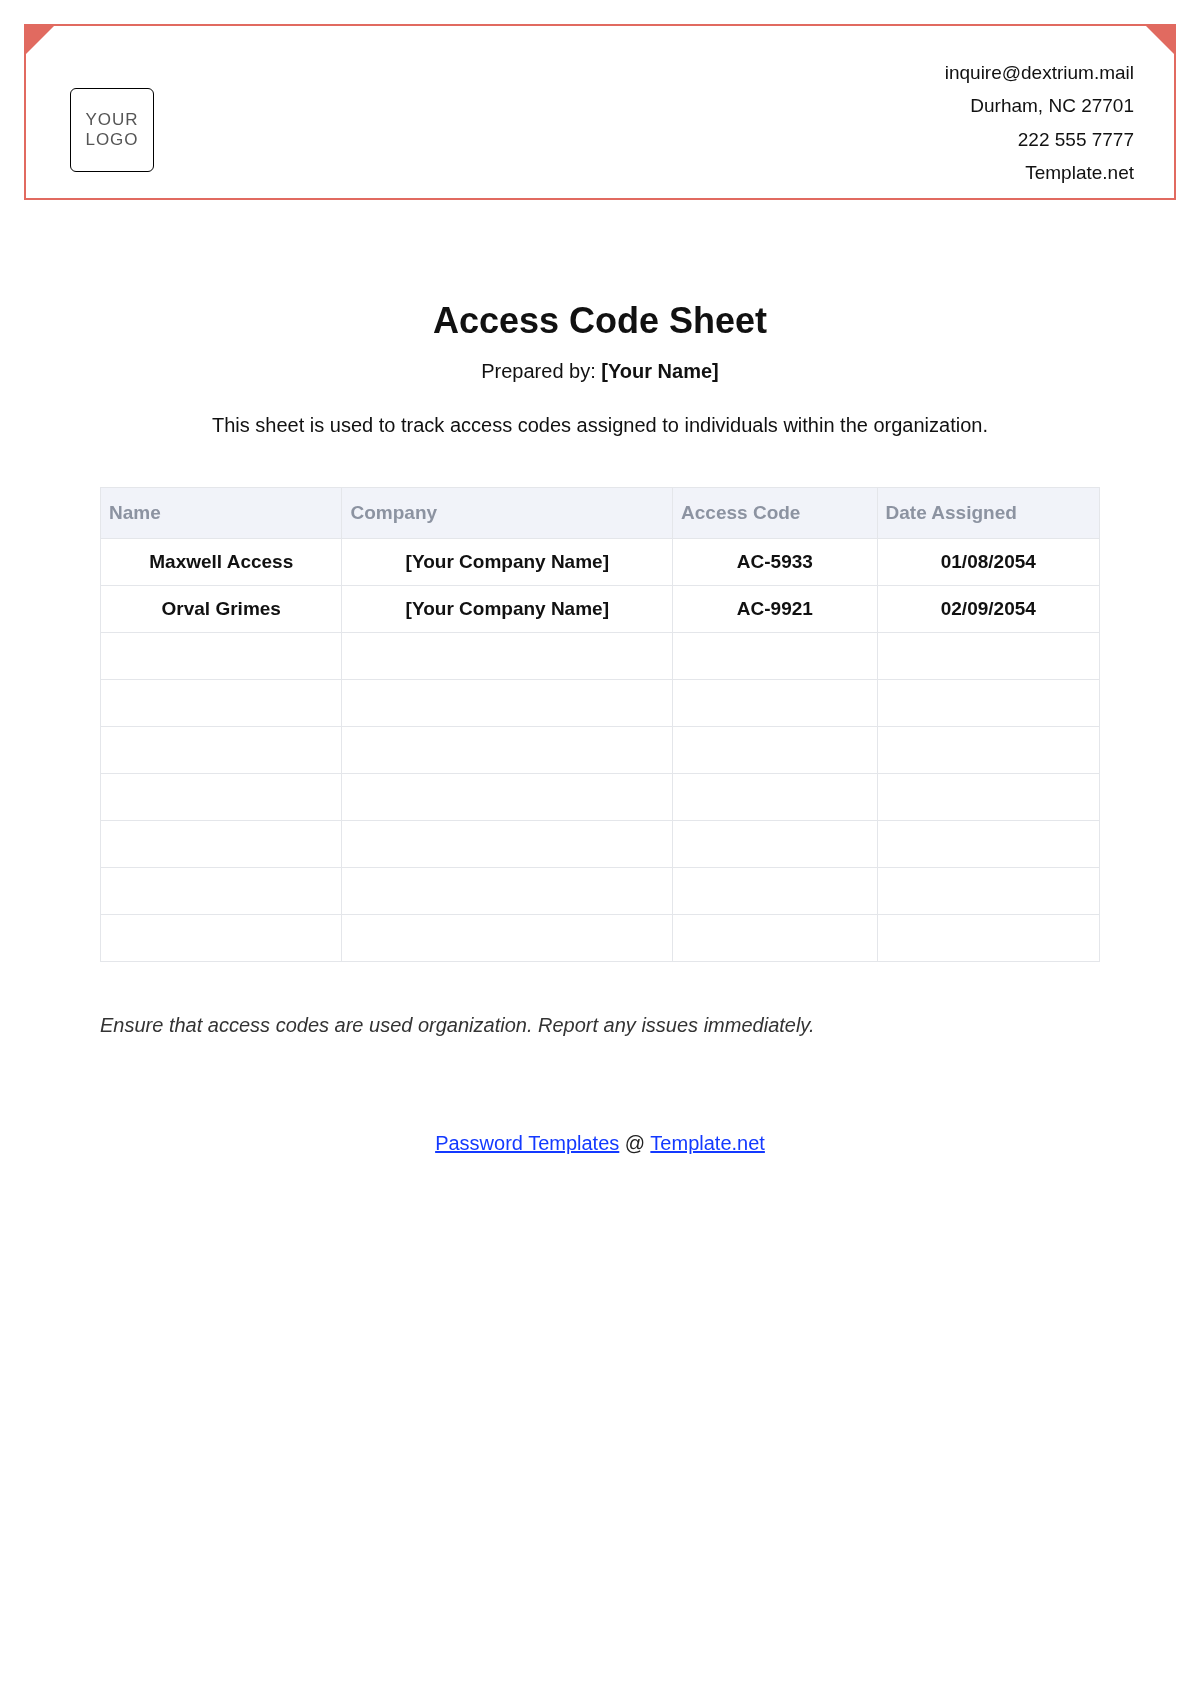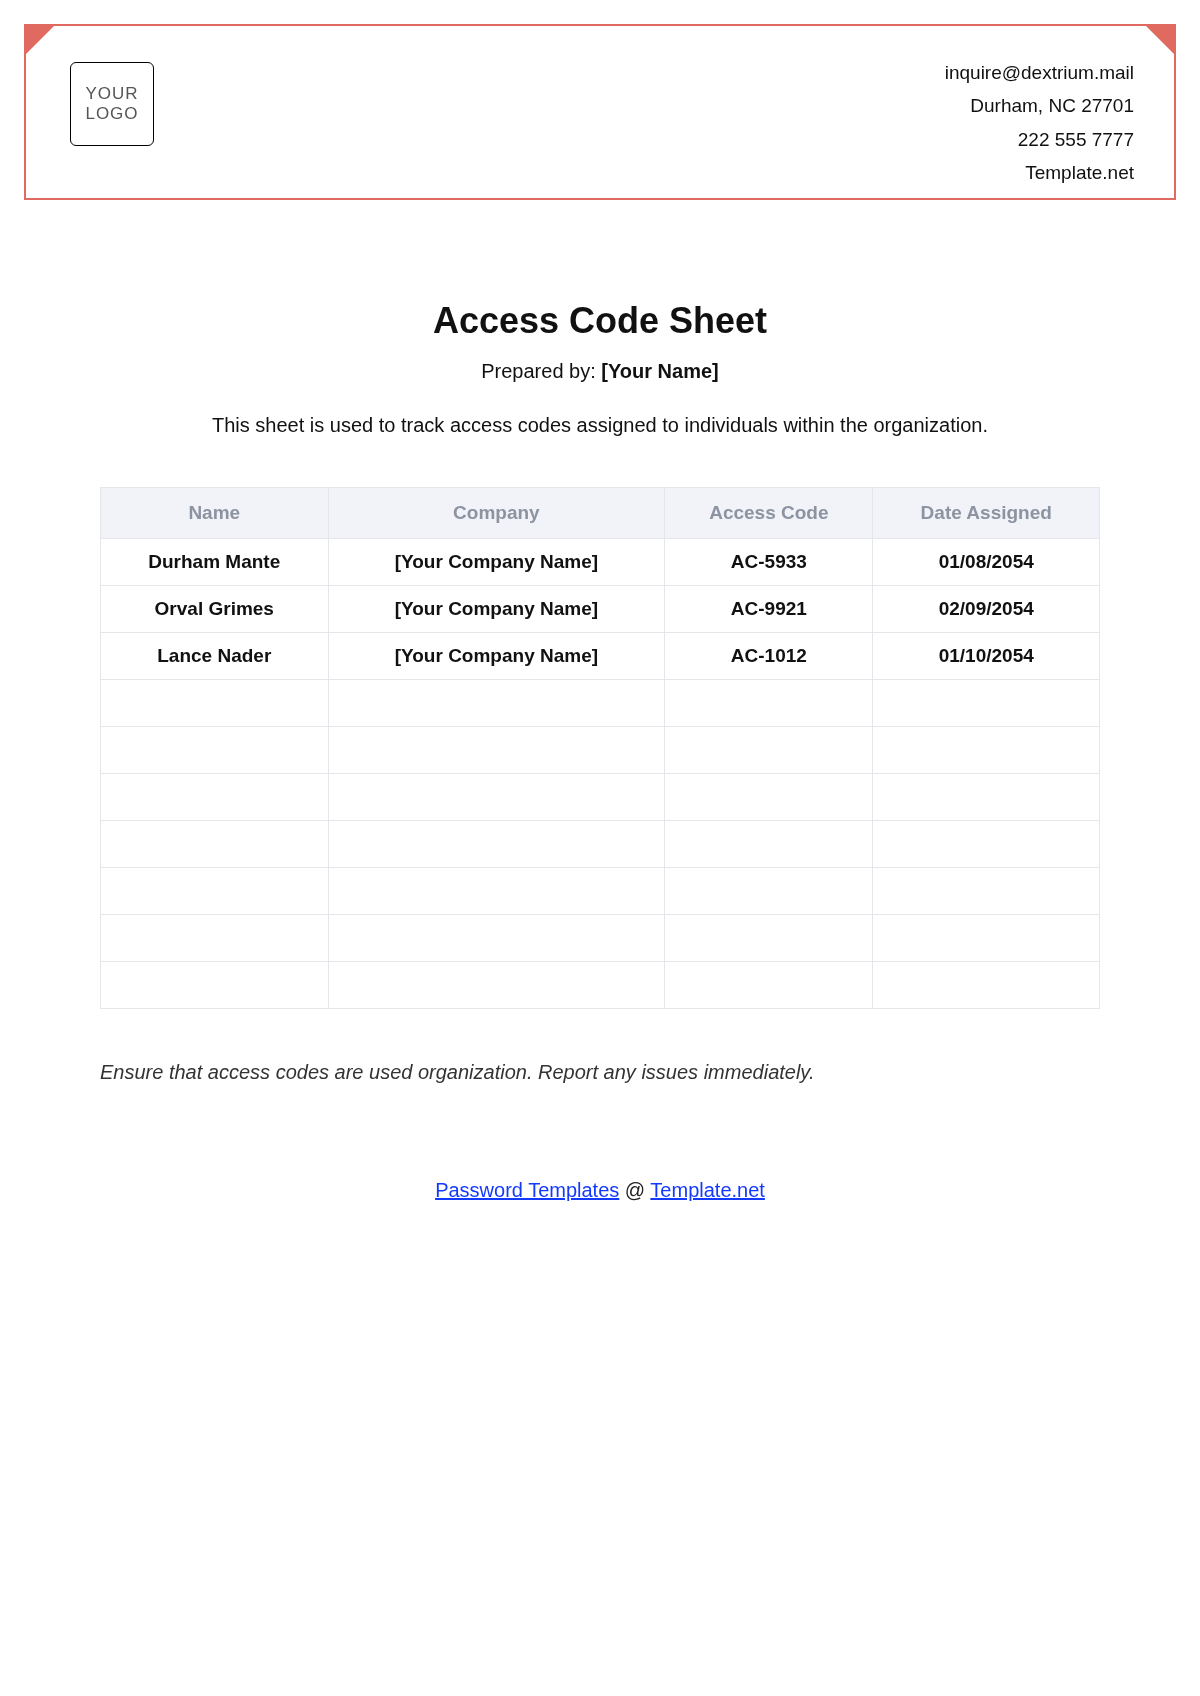--- a/index.html
+++ b/index.html
@@ -34,21 +34,21 @@
   }
   .corner-tr {
     position: absolute;
     top: 0; right: 0;
     width: 0; height: 0;
     border-top: 28px solid #e16a60;
     border-left: 28px solid transparent;
   }
   .logo-box {
     position: absolute;
-    top: 36px;
+    top: 62px;
     left: 44px;
     width: 84px;
     height: 84px;
     border: 1.5px solid #000;
     border-radius: 6px;
     display: flex;
     align-items: center;
     justify-content: center;
     text-align: center;
     font-size: 17px;
@@ -97,21 +97,21 @@
     width: 100%;
     border-collapse: collapse;
   }
   table.codes th {
     background: #f1f3f9;
     color: #8c93a1;
     font-weight: 700;
     font-size: 19px;
     padding: 14px 8px;
     border: 1px solid #e4e6ea;
-    text-align: center;
+    text-align: left;
   }
   table.codes td {
     border: 1px solid #e4e6ea;
     padding: 12px 8px;
     font-size: 19px;
     font-weight: 700;
     text-align: center;
     color: #111;
     height: 46px;
   }
@@ -172,38 +172,32 @@
       <thead>
         <tr>
           <th>Name</th>
           <th>Company</th>
           <th>Access Code</th>
           <th>Date Assigned</th>
         </tr>
       </thead>
       <tbody id="codes-body">
       <tr>
-            <td>Durham Mante</td>
+            <td>Maxwell Access</td>
             <td>[Your Company Name]</td>
             <td>AC-5933</td>
             <td>01/08/2054</td>
           </tr>
           <tr>
             <td>Orval Grimes</td>
             <td>[Your Company Name]</td>
             <td>AC-9921</td>
             <td>02/09/2054</td>
           </tr>
           <tr>
-            <td>Lance Nader</td>
-            <td>[Your Company Name]</td>
-            <td>AC-1012</td>
-            <td>01/10/2054</td>
-          </tr>
-          <tr>
             <td class="empty">&nbsp;</td>
             <td class="empty">&nbsp;</td>
             <td class="empty">&nbsp;</td>
             <td class="empty">&nbsp;</td>
           </tr>
           <tr>
             <td class="empty">&nbsp;</td>
             <td class="empty">&nbsp;</td>
             <td class="empty">&nbsp;</td>
             <td class="empty">&nbsp;</td>

